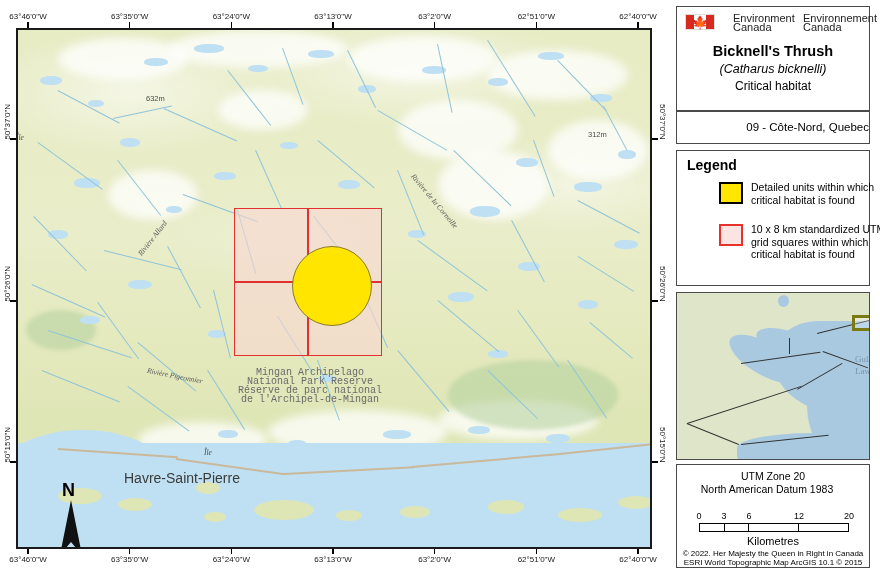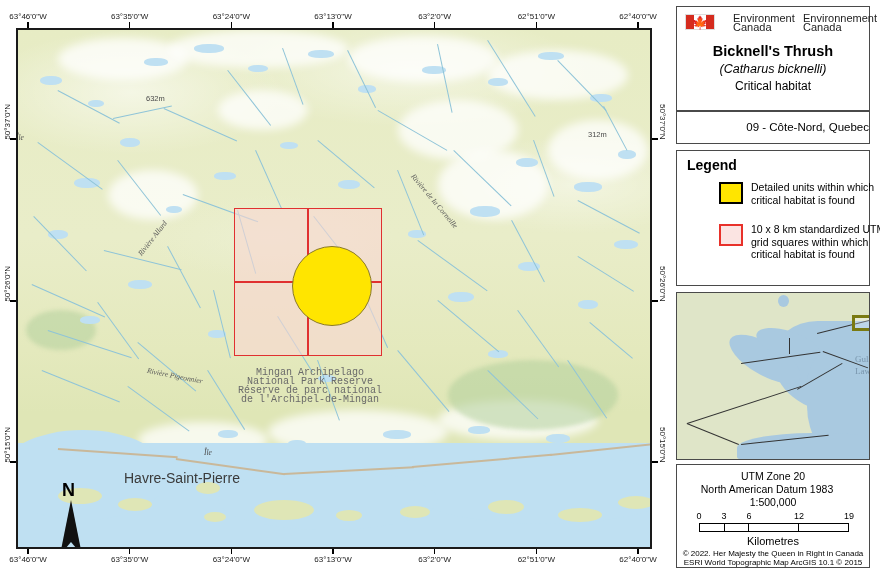--- a/index.html
+++ b/index.html
@@ -684,28 +684,27 @@
         <div class="inset-land-line" style="left:146px; top:58px; width:48px; height:1.2px; transform: rotate(20deg); transform-origin:0 0;"></div>
         <div class="inset-label" style="left:178px; top:60px; width:60px; line-height:12px; white-space:normal;">Gulf of St. Lawrence</div>
 
         <div id="inset-locator" style="left:175px; top:22px; width:20px; height:16px;"></div>
       </div>
     </div>
 
     <div class="side-box" id="scale-box">
       <div id="utm-zone">UTM Zone 20</div>
       <div id="datum">North American Datum 1983</div>
-      <div id="scale-ratio">1:500,000</div>
       <div id="scalebar-wrap">
         <div id="scalebar-labels">
           <span style="left:0%;">0</span>
           <span style="left:16.7%;">3</span>
           <span style="left:33.3%;">6</span>
           <span style="left:66.7%;">12</span>
-          <span style="left:100%;">19</span>
+          <span style="left:100%;">20</span>
         </div>
         <div id="scalebar">
           <div class="seg" style="left:0;      width:16.7%;"></div>
           <div class="seg" style="left:16.7%;  width:16.6%;"></div>
           <div class="seg" style="left:33.3%;  width:33.4%;"></div>
         </div>
       </div>
       <div id="scale-units">Kilometres</div>
       <div id="credit-1">© 2022. Her Majesty the Queen in Right in Canada</div>
       <div id="credit-2">ESRI World Topographic Map ArcGIS 10.1 © 2015</div>

